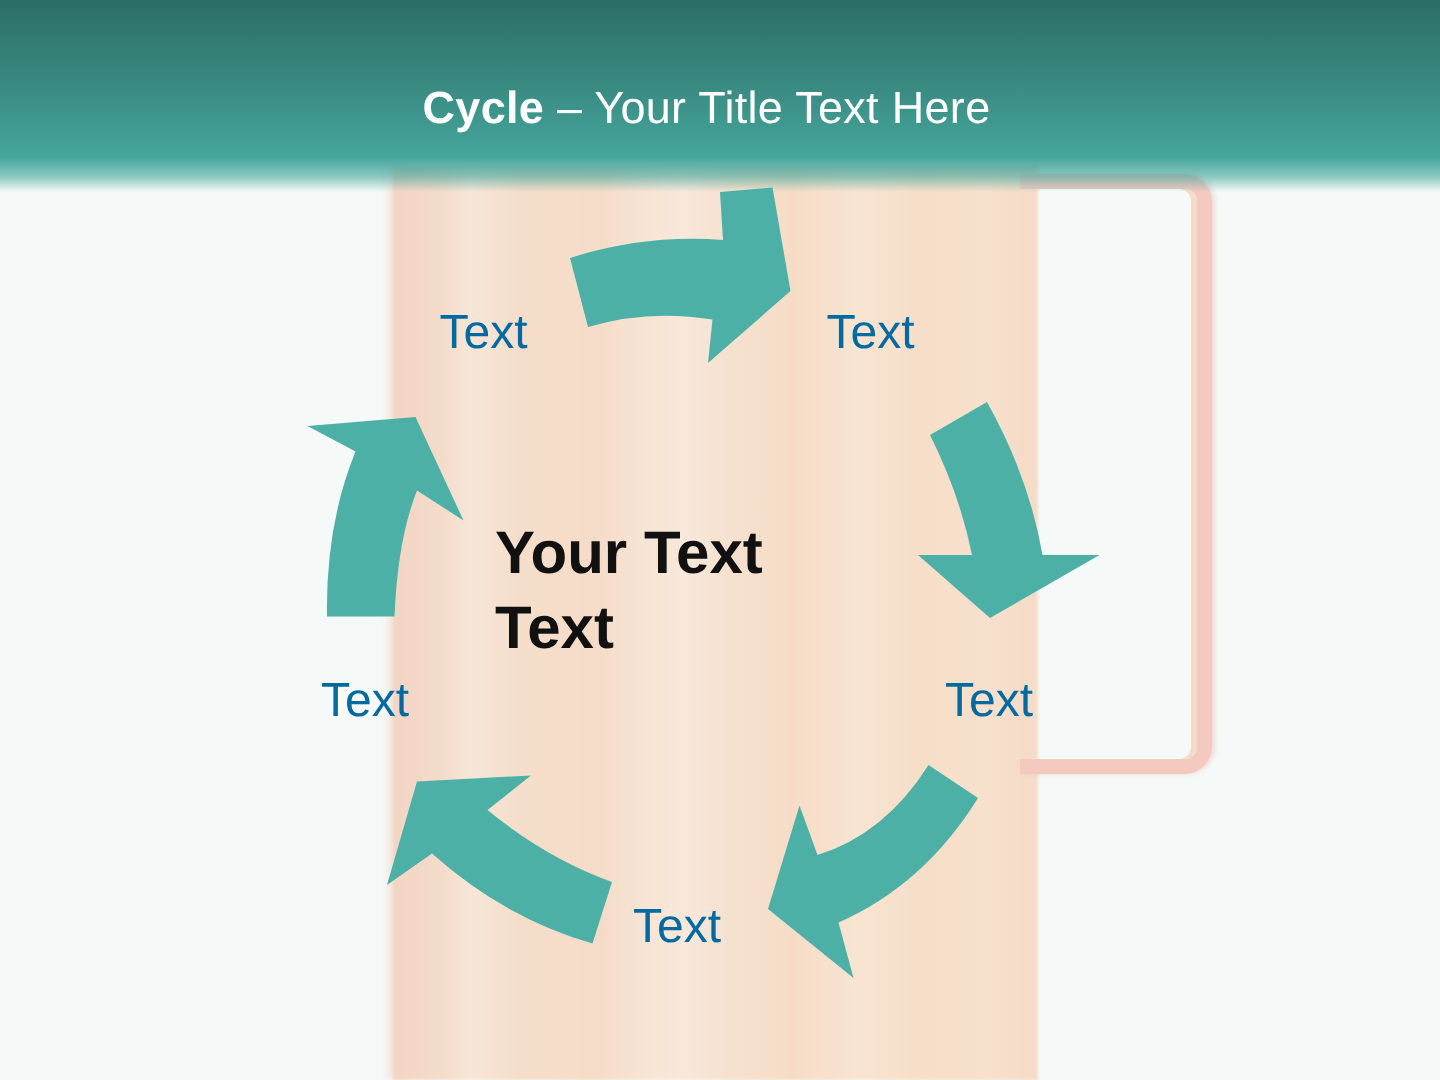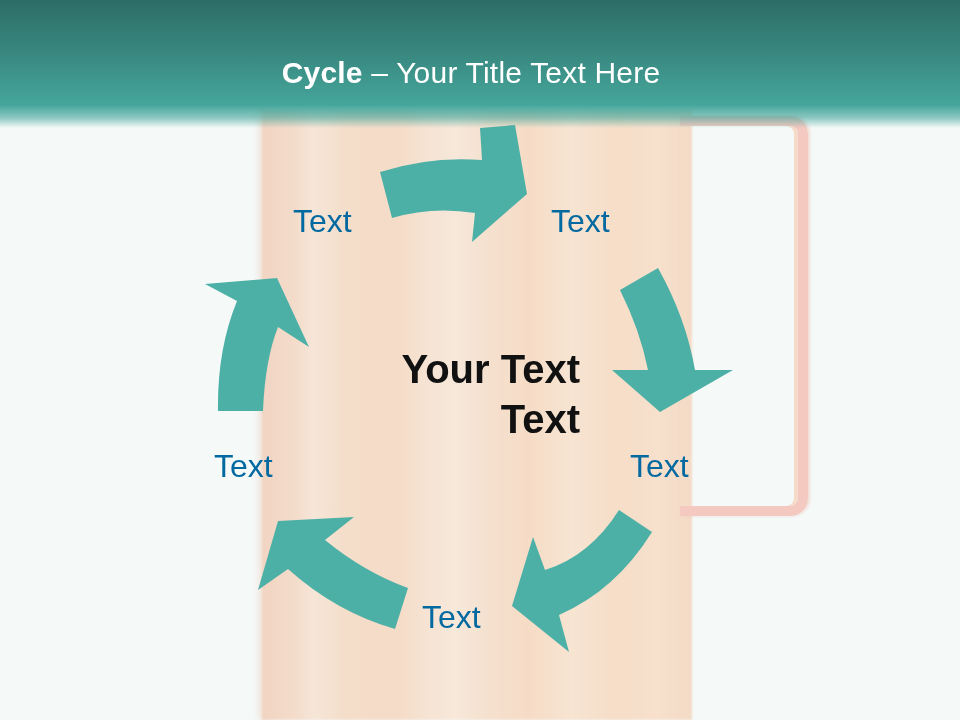--- a/index.html
+++ b/index.html
@@ -38,21 +38,21 @@
     .title {
       position: absolute; left: 0; top: 56px; width: 942px; text-align: center;
       color: #ffffff; font-size: 30px; letter-spacing: 0.2px;
     }
     .title b { font-weight: bold; }
     .arrows { position: absolute; left: 0; top: 0; }
     .label {
       position: absolute; color: #0369a1; font-size: 32px; line-height: 1;
     }
     .center-label {
-      position: absolute; left: 330px; top: 344px; width: 250px; text-align: right;
+      position: absolute; left: 330px; top: 344px; width: 250px; text-align: left;
       color: #111; font-size: 40px; font-weight: bold; line-height: 1.25;
     }
   </style>
 </head>
 <body>
 
 <div class="slide">
   <div class="mug-edge-left"></div>
   <div class="mug"></div>
   <div class="handle"></div>

